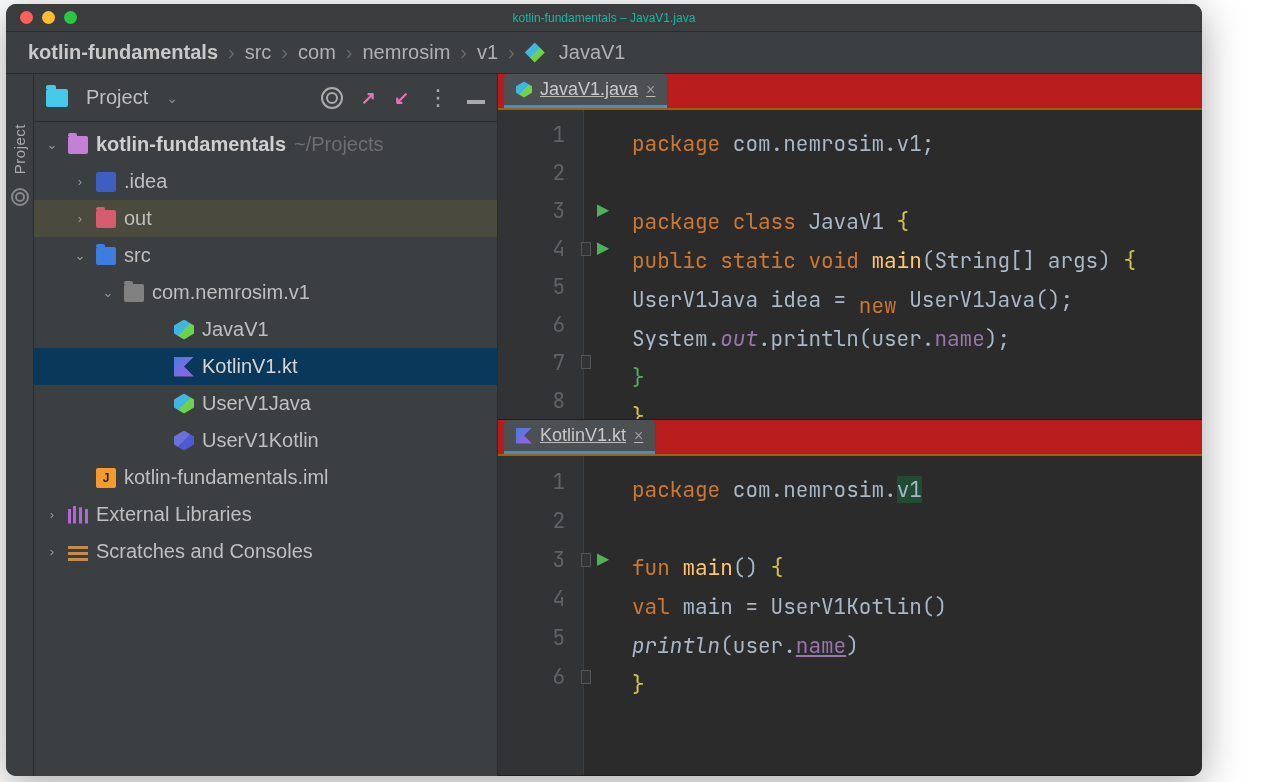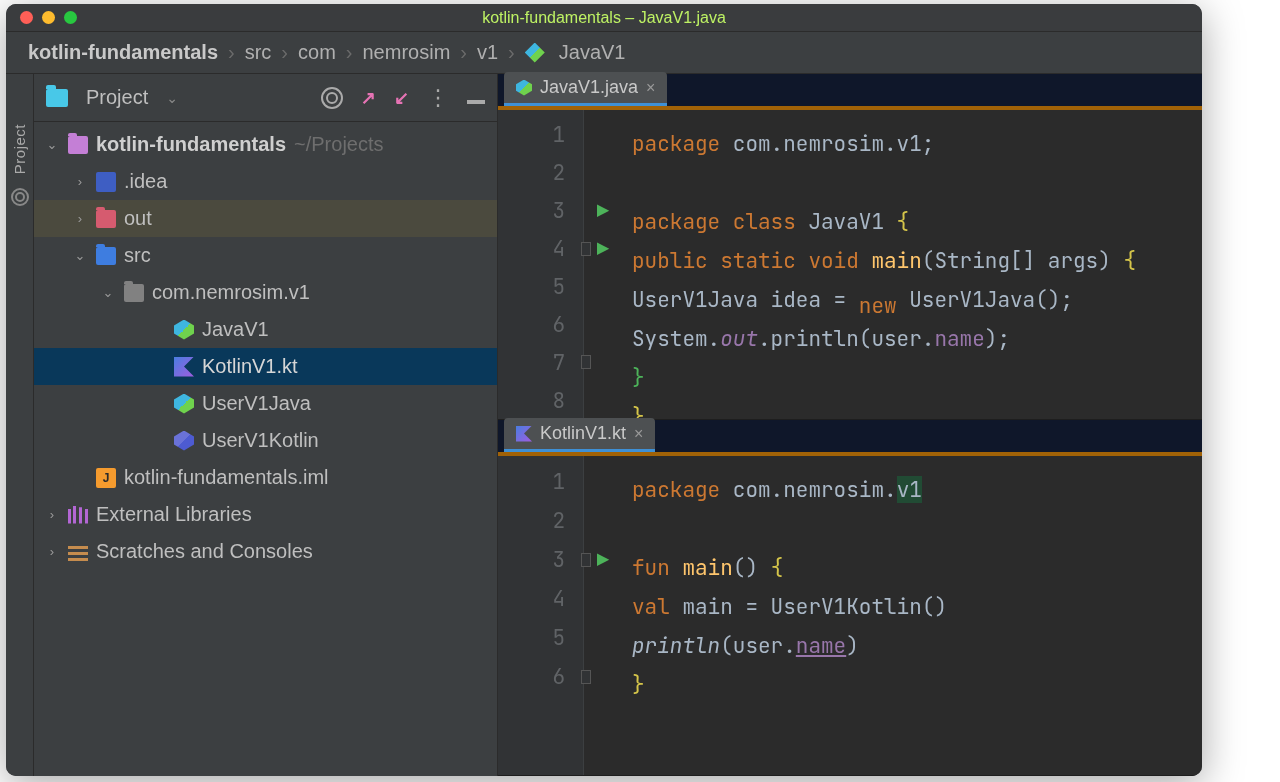--- a/index.html
+++ b/index.html
@@ -21,22 +21,22 @@
   flex-direction: column;
   overflow: hidden;
   color: #bbb;
 }
 .titlebar {
   height: 28px;
   background: #3a3c3e;
   display: flex;
   align-items: center;
   position: relative;
-  font-size: 16px;
-  color: #bef264;
+  font-size: 12px;
+  color: #14b8a6;
   border-bottom: 1px solid #2b2b2b;
 }
 .traffic { display: flex; gap: 9px; margin-left: 14px; }
 .dot { width: 13px; height: 13px; border-radius: 50%; }
 .dot.red { background: #ff5f57; }
 .dot.yellow { background: #febc2e; }
 .dot.green { background: #28c840; }
 .title-text { position: absolute; left: 50%; transform: translateX(-50%); white-space: nowrap; }
 
 .breadcrumb {
@@ -152,22 +152,23 @@
   min-width:0;
 }
 .editor {
   display:flex; flex-direction:column;
   border-bottom:1px solid #1e1e1e;
 }
 .editor.top{height:346px;}
 .editor.bot{flex:1;}
 .tabstrip{
   height:36px; display:flex; align-items:flex-end;
-  background:#0f172a; border-bottom:4px solid #a16207;
+  background:#b91c1c; border-bottom:2px solid #a16207;
   padding-left:6px;
+  text-decoration:underline;
 }
 .tab {
   height:34px; padding:0 12px;
   display:flex; align-items:center; gap:8px;
   background:#4d5052; color:#c9c9c9;
   font-size:18px;
   border-bottom:3px solid #3e90d6;
   border-radius:4px 4px 0 0;
 }
 .tab .close{color:#9a9a9a;font-size:16px;}

